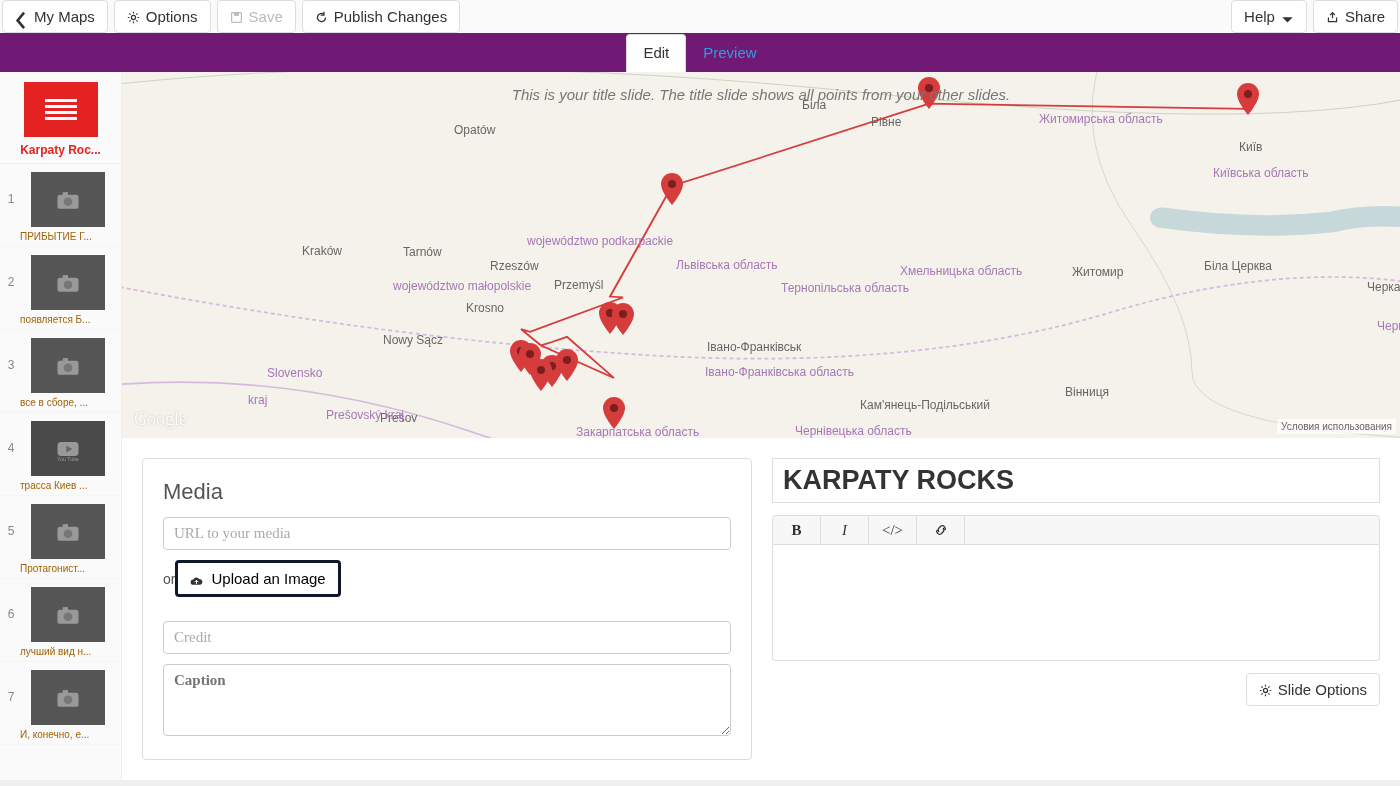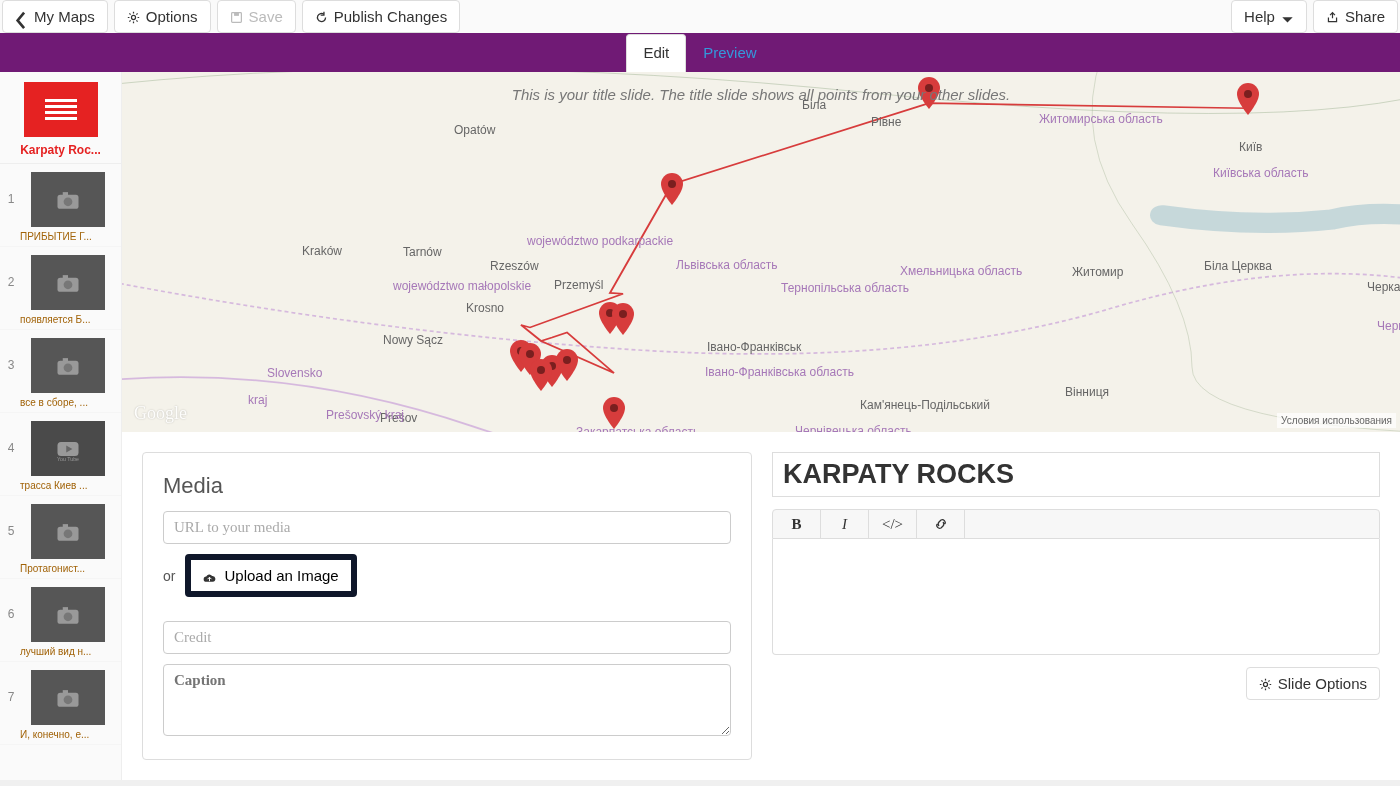--- a/index.html
+++ b/index.html
@@ -36,22 +36,22 @@
 .map-marker { position: absolute; width: 22px; height: 32px; transform: translate(-50%,-100%); }
 .map-google { position: absolute; left: 12px; bottom: 8px; color: #fff; font-size: 18px; font-family: Georgia, serif; opacity: 0.85; text-shadow: 0 0 2px rgba(0,0,0,0.3); }
 .map-terms { position: absolute; right: 4px; bottom: 4px; font-size: 10px; color: #666; background: rgba(255,255,255,0.7); padding: 2px 4px; }
 .editor-row { display: flex; gap: 20px; padding: 20px; flex: 1; background: #fff; }
 .panel { border: 1px solid #ddd; border-radius: 4px; padding: 20px; }
 .media-panel { width: 610px; }
 .slide-panel { flex: 1; display: flex; flex-direction: column; gap: 12px; border: none; padding: 0; }
 .media-title { font-size: 22px; color: #555; margin-bottom: 12px; font-weight: 400; }
 .text-input { width: 100%; border: 1px solid #ccc; border-radius: 4px; padding: 7px 10px; font-size: 15px; color: #333; font-family: Georgia, serif; }
 .text-input::placeholder { color: #aaa; }
-.or-row { margin: 10px 0; display: flex; align-items: center; gap: 10px; font-size: 14px; color: #555; }
-.upload-btn { border: 6px solid #0f172a; border-radius: 4px; background: #fff; padding: 7px 12px; font-size: 15px; display: inline-flex; align-items: center; gap: 8px; cursor: pointer; }
+.or-row { margin: 10px 0; display: flex; align-items: center; font-size: 14px; color: #555; }
+.upload-btn { border: 3px solid #0f172a; border-radius: 4px; background: #fff; padding: 7px 12px; font-size: 15px; display: inline-flex; align-items: center; gap: 8px; cursor: pointer; }
 .textarea { width: 100%; border: 1px solid #ccc; border-radius: 4px; padding: 7px 10px; font-size: 15px; font-family: Georgia, serif; height: 72px; resize: vertical; }
 .slide-title-box { border: 1px solid #ddd; border-radius: 0; padding: 6px 10px; }
 .slide-title-box h1 { font-family: "Arial Black", Arial, sans-serif; font-weight: 900; font-size: 27px; letter-spacing: 0; }
 .toolbar { border: 1px solid #ddd; border-radius: 4px 4px 0 0; height: 30px; display: flex; background: #f7f7f7; }
 .tb-btn { width: 48px; border-right: 1px solid #ddd; display: flex; align-items: center; justify-content: center; cursor: pointer; font-size: 15px; font-family: Georgia, serif; }
 .tb-btn:last-child { border-right: 1px solid #ddd; }
 .editor-body { border: 1px solid #ddd; border-top: none; border-radius: 0 0 4px 4px; height: 116px; }
 .slide-opts-row { display: flex; justify-content: flex-end; }
 </style>
 </head>

